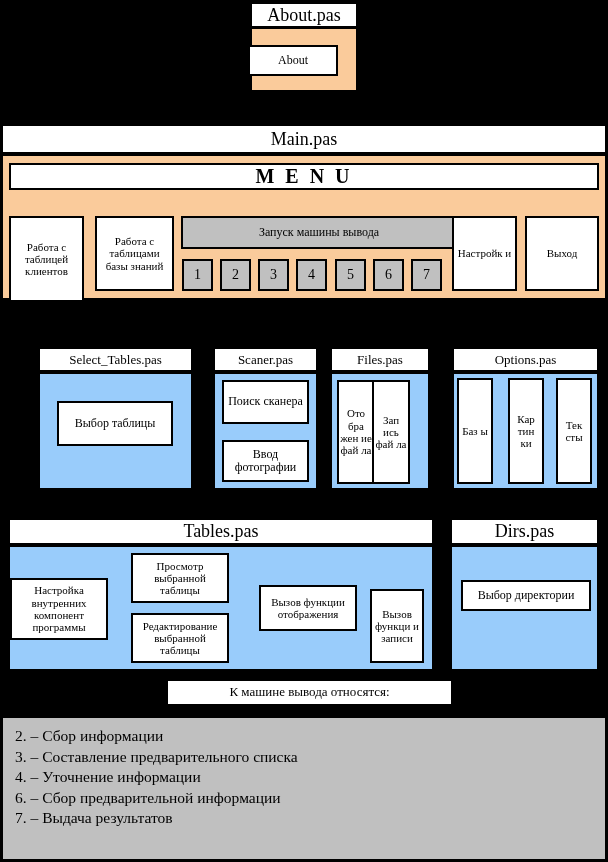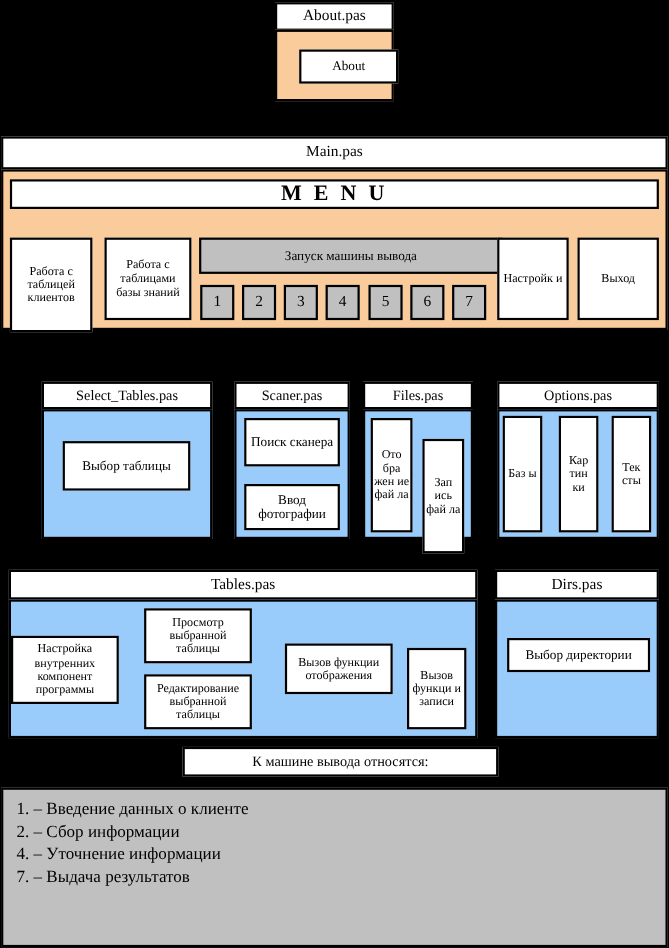--- a/index.html
+++ b/index.html
@@ -19,21 +19,21 @@
 
   
   svg.wires{position:absolute;left:0;top:0;width:608px;height:862px;pointer-events:none;}
 
   .legend-panel{background:#c0c0c0;border:2px solid #000;}
   .legend-line{font-size:15.5px;line-height:20.5px;white-space:nowrap;}
 
   .t13{font-size:13px;}
   .t12{font-size:12px;}
   .t11{font-size:11px;}
-  .t14{font-size:14px;text-align:center;}
+  .t14{font-size:18px;text-align:center;}
   .menu{font-size:20px;font-weight:bold;letter-spacing:3px;}
   .num{font-size:14px;}
 </style>
 </head>
 <body>
 
 <svg class="wires" xmlns="http://www.w3.org/2000/svg">
   <defs>
     <marker id="ah" markerWidth="9" markerHeight="9" refX="7.2" refY="4" orient="auto" markerUnits="userSpaceOnUse">
       <path d="M0,0 L8,4 L0,8 z" fill="#000"></path>
@@ -105,21 +105,21 @@
     <line x1="478" y1="546" x2="478" y2="580" marker-end="url(#ah)"></line>
     <line x1="528" y1="546" x2="528" y2="580" marker-end="url(#ah)"></line>
     <line x1="578" y1="546" x2="578" y2="580" marker-end="url(#ah)"></line>
   </g>
 </svg>
 
 <div class="abs hdr" style="left:250px;top:2px;width:108px;height:26px;">
   <span class="t14">About.pas</span>
 </div>
 <div class="abs panel-orange" style="left:250px;top:27px;width:108px;height:65px;"></div>
-<div class="abs wbox" style="left:272px;top:45px;width:90px;height:31px;">
+<div class="abs wbox" style="left:248px;top:45px;width:90px;height:31px;">
   <span class="t12">About</span>
 </div>
 
 <div class="abs hdr" style="left:1px;top:124px;width:606px;height:30px;">
   <span class="t14">Main.pas</span>
 </div>
 <div class="abs panel-orange" style="left:1px;top:154px;width:606px;height:146px;"></div>
 
 <div class="abs wbox" style="left:9px;top:163px;width:590px;height:27px;">
   <span class="menu">M E N U</span>
@@ -184,21 +184,21 @@
   <span class="t12">Ввод фотографии</span>
 </div>
 
 <div class="abs hdr" style="left:330px;top:347px;width:100px;height:25px;">
   <span class="t13">Files.pas</span>
 </div>
 <div class="abs panel-blue" style="left:330px;top:372px;width:100px;height:118px;"></div>
 <div class="abs wbox" style="left:337px;top:380px;width:38px;height:104px;padding:1px;">
   <span class="t11">Ото бра жен ие фай ла</span>
 </div>
-<div class="abs wbox" style="left:384px;top:380px;width:38px;height:104px;padding:1px;margin-top:19px;">
+<div class="abs wbox" style="left:372px;top:380px;width:38px;height:104px;padding:1px;">
   <span class="t11">Зап ись фай ла</span>
 </div>
 
 <div class="abs hdr" style="left:452px;top:347px;width:147px;height:25px;">
   <span class="t13">Options.pas</span>
 </div>
 <div class="abs panel-blue" style="left:452px;top:372px;width:147px;height:118px;"></div>
 <div class="abs wbox" style="left:457px;top:378px;width:36px;height:106px;padding:1px;justify-content:center;">
   <span class="t11">Баз ы</span>
 </div>
@@ -236,17 +236,18 @@
 <div class="abs panel-blue" style="left:450px;top:545px;width:149px;height:126px;"></div>
 <div class="abs wbox" style="left:461px;top:580px;width:130px;height:31px;padding:2px;">
   <span class="t12">Выбор директории</span>
 </div>
 
 <div class="abs wbox" style="left:166px;top:679px;width:287px;height:27px;">
   <span class="t13">К машине вывода относятся:</span>
 </div>
 
 <div class="abs legend-panel" style="left:1px;top:716px;width:606px;height:145px;padding:8px 0 0 12px;">
-  <div class="legend-line">1. – Введение данных о клиенте</div>
   <div class="legend-line">2. – Сбор информации</div>
+  <div class="legend-line">3. – Составление предварительного списка</div>
   <div class="legend-line">4. – Уточнение информации</div>
+  <div class="legend-line">6. – Сбор предварительной информации</div>
   <div class="legend-line">7. – Выдача результатов</div>
 </div>
 
 </body></html>

